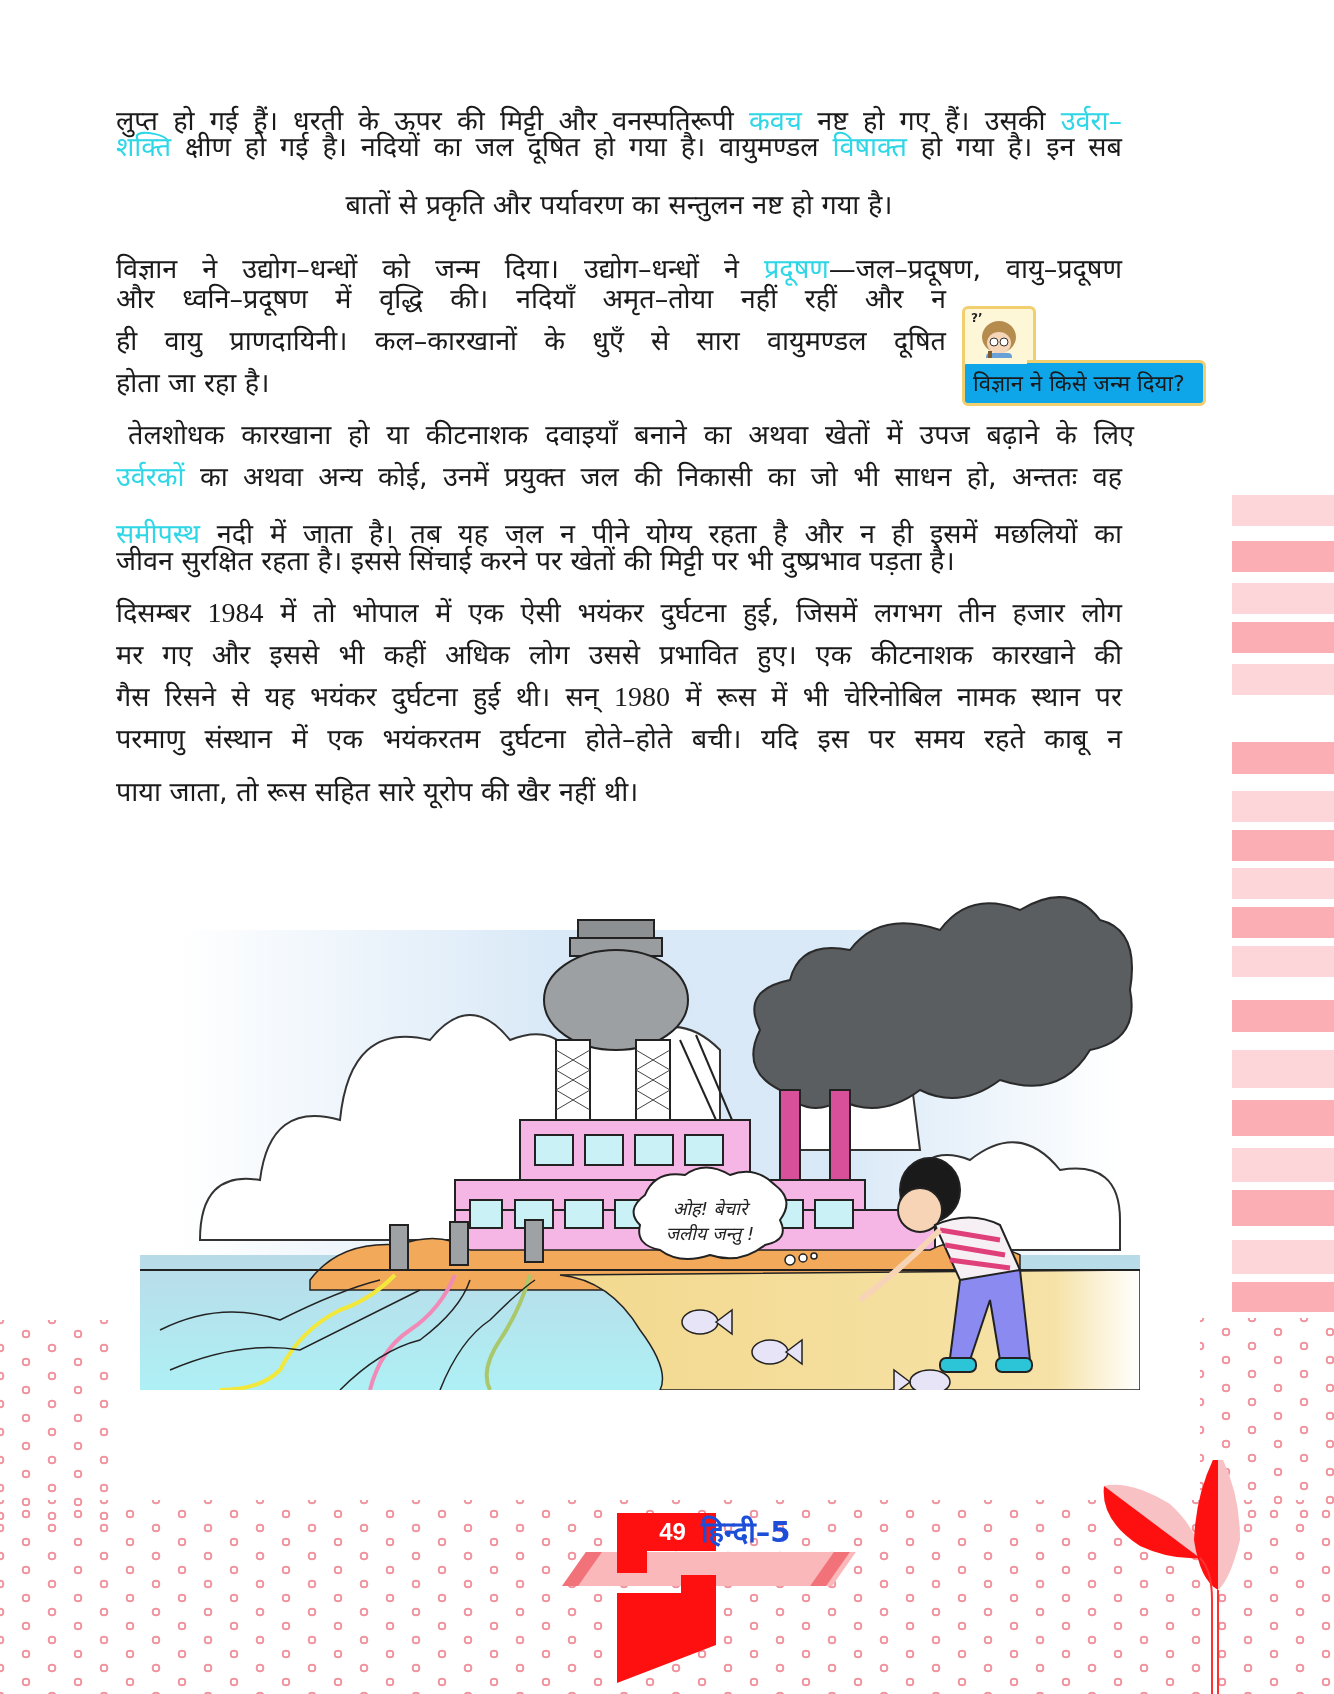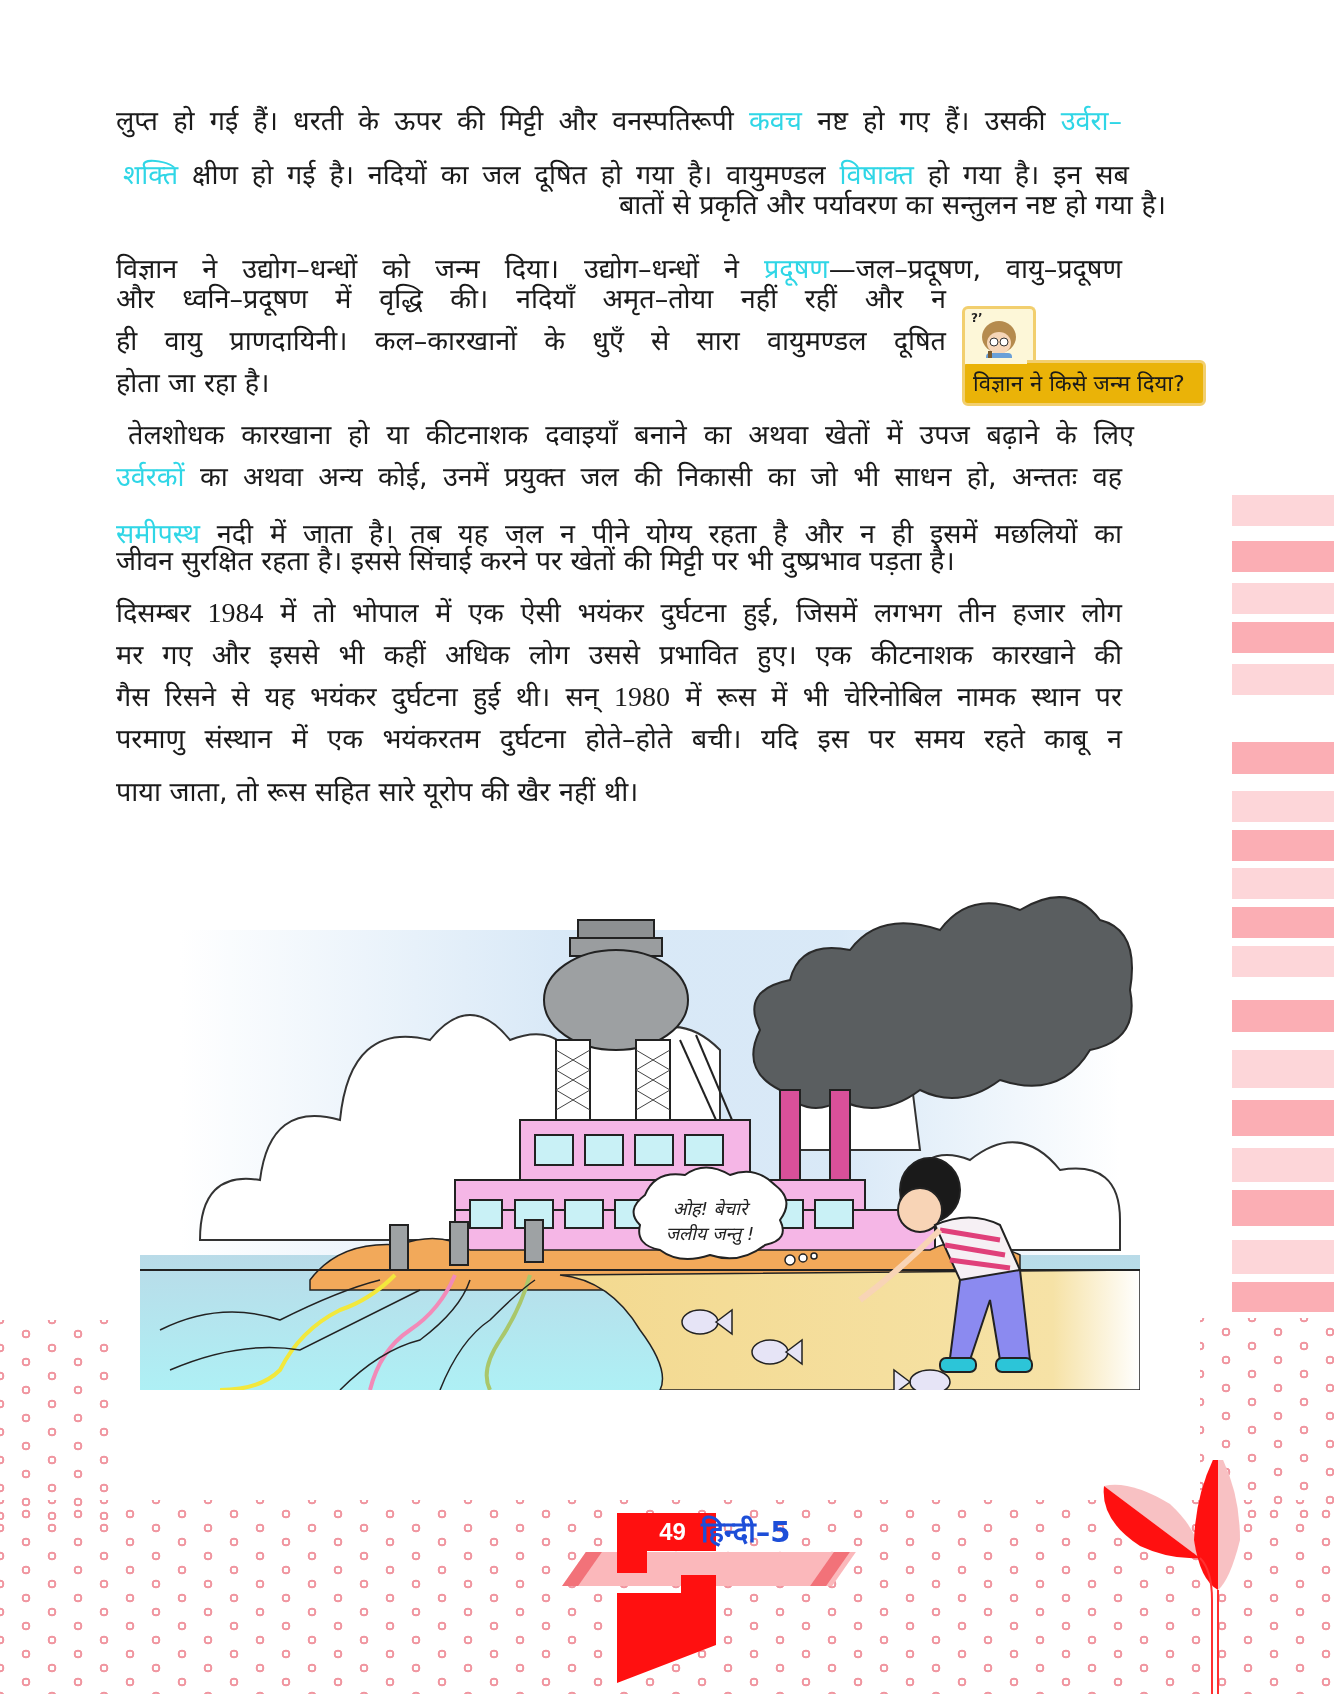--- a/index.html
+++ b/index.html
@@ -34,21 +34,21 @@
   .callout {
     position: absolute; left: 962px; top: 306px; width: 250px; height: 104px;
   }
   .callout .face-box {
     position: absolute; left: 0; top: 0; width: 68px; height: 70px;
     background: #fdf7d8; border: 3px solid #f2cf6e; border-bottom: none;
     border-radius: 6px 6px 0 0;
   }
   .callout .label-box {
     position: absolute; left: 0; top: 54px; width: 244px; height: 46px;
-    background: #eab308; border: 3px solid #f2cf6e; border-radius: 6px;
+    background: #0ea5e9; border: 3px solid #f2cf6e; border-radius: 6px;
     box-sizing: border-box;
   }
   .callout .face-box-mask {
     position: absolute; left: 3px; top: 52px; width: 62px; height: 6px; background: #fdf7d8;
   }
   .callout .label {
     position: absolute; left: 8px; top: 6px; font-size: 22px; line-height: 30px; color: #1a1a1a; white-space: nowrap;
   }
   .callout .qmark {
     position: absolute; left: 6px; top: 2px; font-size: 12px; font-weight: bold; color: #222;
@@ -126,22 +126,22 @@
   <div class="stripe dark" style="top:1000px;height:32px;"></div>
   <div class="stripe light" style="top:1050px;height:38px;"></div>
   <div class="stripe dark" style="top:1100px;height:36px;"></div>
   <div class="stripe light" style="top:1148px;height:34px;"></div>
   <div class="stripe dark" style="top:1190px;height:36px;"></div>
   <div class="stripe light" style="top:1240px;height:34px;"></div>
   <div class="stripe dark" style="top:1282px;height:30px;"></div>
 
   <div id="text-lines">
       <div style="position: absolute; left: 116px; top: 100px; width: 1006px; font-size: 27px; line-height: 42px; white-space: normal; text-align: justify; text-align-last: justify;"><span>लुप्त हो गई हैं। धरती के ऊपर की मिट्टी और वनस्पतिरूपी </span><span class="hl">कवच</span><span> नष्ट हो गए हैं। उसकी </span><span class="hl">उर्वरा–</span></div>
-      <div style="position: absolute; left: 116px; top: 154px; width: 1006px; font-size: 27px; line-height: 42px; white-space: normal; text-align: justify; text-align-last: justify; margin-left: 7px;"><span class="hl">शक्ति</span><span> क्षीण हो गई है। नदियों का जल दूषित हो गया है। वायुमण्डल </span><span class="hl">विषाक्त</span><span> हो गया है। इन सब</span></div>
-      <div style="position: absolute; left: 116px; top: 184px; width: 1006px; font-size: 27px; line-height: 42px; white-space: normal; text-align: right; margin-left: 44px;"><span>बातों से प्रकृति और पर्यावरण का सन्तुलन नष्ट हो गया है।</span></div>
+      <div style="position: absolute; left: 116px; top: 126px; width: 1006px; font-size: 27px; line-height: 42px; white-space: normal; text-align: justify; text-align-last: justify;"><span class="hl">शक्ति</span><span> क्षीण हो गई है। नदियों का जल दूषित हो गया है। वायुमण्डल </span><span class="hl">विषाक्त</span><span> हो गया है। इन सब</span></div>
+      <div style="position: absolute; left: 116px; top: 184px; width: 1006px; font-size: 27px; line-height: 42px; white-space: normal; text-align: center;"><span>बातों से प्रकृति और पर्यावरण का सन्तुलन नष्ट हो गया है।</span></div>
       <div style="position: absolute; left: 116px; top: 236px; width: 1006px; font-size: 27px; line-height: 42px; white-space: normal; text-align: justify; text-align-last: justify; margin-top: 12px;"><span>विज्ञान ने उद्योग–धन्धों को जन्म दिया। उद्योग–धन्धों ने </span><span class="hl">प्रदूषण</span><span>—जल–प्रदूषण, वायु–प्रदूषण</span></div>
       <div style="position: absolute; left: 116px; top: 278px; width: 830px; font-size: 27px; line-height: 42px; white-space: normal; text-align: justify; text-align-last: justify;"><span>और ध्वनि–प्रदूषण में वृद्धि की। नदियाँ अमृत–तोया नहीं रहीं और न</span></div>
       <div style="position: absolute; left: 116px; top: 320px; width: 830px; font-size: 27px; line-height: 42px; white-space: normal; text-align: justify; text-align-last: justify;"><span>ही वायु प्राणदायिनी। कल–कारखानों के धुएँ से सारा वायुमण्डल दूषित</span></div>
       <div style="position: absolute; left: 116px; top: 362px; width: 1006px; font-size: 27px; line-height: 42px; white-space: normal; text-align: left;"><span>होता जा रहा है।</span></div>
       <div style="position: absolute; left: 128px; top: 414px; width: 1006px; font-size: 27px; line-height: 42px; white-space: normal; text-align: justify; text-align-last: justify;"><span>तेलशोधक कारखाना हो या कीटनाशक दवाइयाँ बनाने का अथवा खेतों में उपज बढ़ाने के लिए</span></div>
       <div style="position: absolute; left: 116px; top: 456px; width: 1006px; font-size: 27px; line-height: 42px; white-space: normal; text-align: justify; text-align-last: justify;"><span class="hl">उर्वरकों</span><span> का अथवा अन्य कोई, उनमें प्रयुक्त जल की निकासी का जो भी साधन हो, अन्ततः वह</span></div>
       <div style="position: absolute; left: 116px; top: 513px; width: 1006px; font-size: 27px; line-height: 42px; white-space: normal; text-align: justify; text-align-last: justify;"><span class="hl">समीपस्थ</span><span> नदी में जाता है। तब यह जल न पीने योग्य रहता है और न ही इसमें मछलियों का</span></div>
       <div style="position: absolute; left: 116px; top: 540px; width: 1006px; font-size: 27px; line-height: 42px; white-space: normal; text-align: left;"><span>जीवन सुरक्षित रहता है। इससे सिंचाई करने पर खेतों की मिट्टी पर भी दुष्प्रभाव पड़ता है।</span></div>
       <div style="position: absolute; left: 116px; top: 592px; width: 1006px; font-size: 27px; line-height: 42px; white-space: normal; text-align: justify; text-align-last: justify;"><span>दिसम्बर </span><span class="num">1984</span><span> में तो भोपाल में एक ऐसी भयंकर दुर्घटना हुई, जिसमें लगभग तीन हजार लोग</span></div>
       <div style="position: absolute; left: 116px; top: 634px; width: 1006px; font-size: 27px; line-height: 42px; white-space: normal; text-align: justify; text-align-last: justify;"><span>मर गए और इससे भी कहीं अधिक लोग उससे प्रभावित हुए। एक कीटनाशक कारखाने की</span></div>

